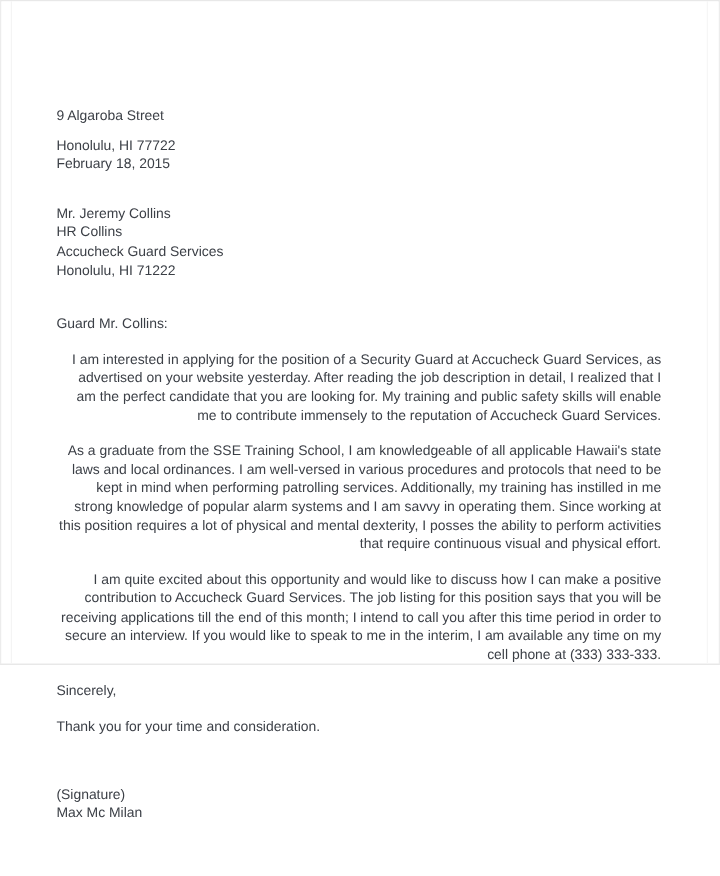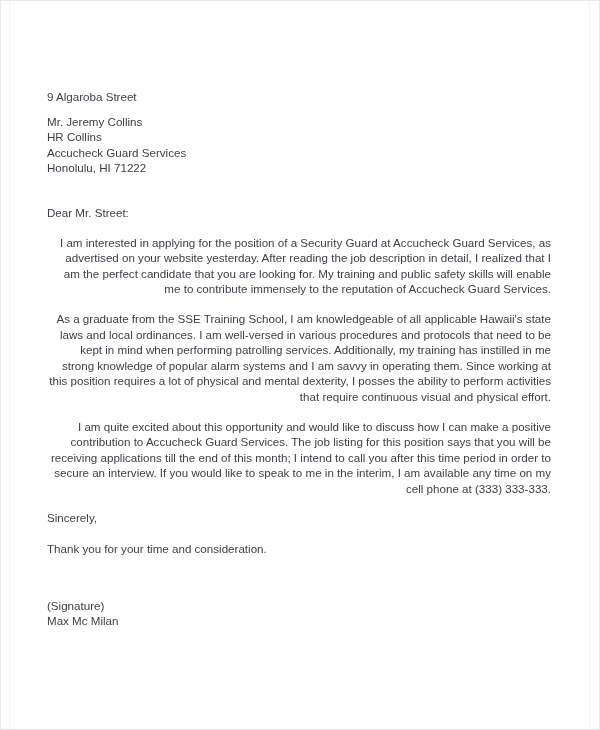--- a/index.html
+++ b/index.html
@@ -13,21 +13,21 @@
     background: #ffffff;
     font-family: "Liberation Sans", sans-serif;
     overflow: hidden;
   }
 
   
   .page-frame {
     position: relative;
     box-sizing: border-box;
     width: 600px;
-    height: 730px;
+    height: 554px;
     background: #ffffff;
     border-top: 1px solid #e8e8e8;
     border-left: 1px solid #ececec;
     border-right: 1px solid #ececec;
     border-bottom: 1px solid #e3e3e3;
   }
   .page-frame::before {
     
     content: "";
     position: absolute;
@@ -86,29 +86,33 @@
 <body>
 
 <div class="page-frame">
 
   <div class="letter">
 
     <div class="block address-origin">
       <span class="line">9 Algaroba Street</span>
     </div>
 
+    <div class="block address-date">
+      <span class="line">Honolulu, HI 77722</span>
+      <span class="line">February 18, 2015</span>
+    </div>
 
     <div class="block recipient">
       <span class="line">Mr. Jeremy Collins</span>
       <span class="line">HR Collins</span>
       <span class="line">Accucheck Guard Services</span>
       <span class="line">Honolulu, HI 71222</span>
     </div>
 
-    <div class="block salutation">Dear Mr. Street:</div>
+    <div class="block salutation">Guard Mr. Collins:</div>
 
     <p class="para">I am interested in applying for the position of a Security Guard at Accucheck Guard Services, as advertised on your website yesterday. After reading the job description in detail, I realized that I am the perfect candidate that you are looking for. My training and public safety skills will enable me to contribute immensely to the reputation of Accucheck Guard Services.</p>
     <p class="para">As a graduate from the SSE Training School, I am knowledgeable of all applicable Hawaii's state laws and local ordinances. I am well-versed in various procedures and protocols that need to be kept in mind when performing patrolling services. Additionally, my training has instilled in me strong knowledge of popular alarm systems and I am savvy in operating them. Since working at this position requires a lot of physical and mental dexterity, I posses the ability to perform activities that require continuous visual and physical effort.</p>
     <p class="para">I am quite excited about this opportunity and would like to discuss how I can make a positive contribution to Accucheck Guard Services. The job listing for this position says that you will be receiving applications till the end of this month; I intend to call you after this time period in order to secure an interview. If you would like to speak to me in the interim, I am available any time on my cell phone at (333) 333-333.</p>
 
     <div class="block closing-sincerely">Sincerely,</div>
 
     <div class="block closing-thanks">Thank you for your time and consideration.</div>
 
     <div class="block signature-block">

